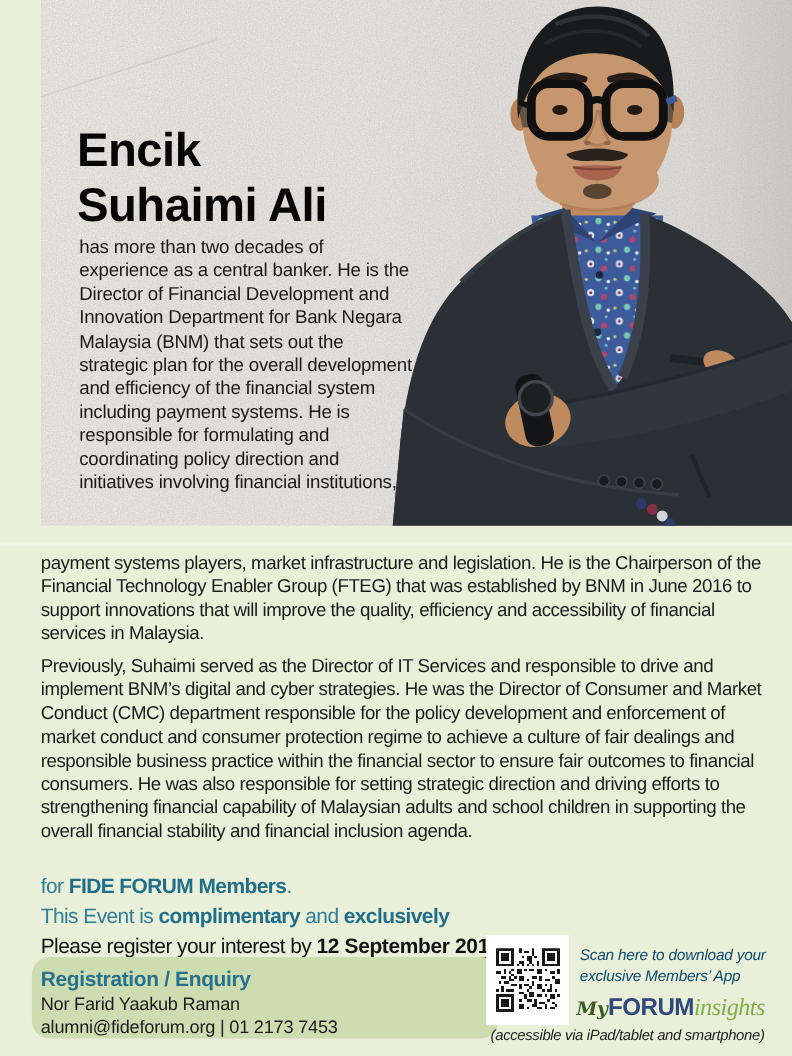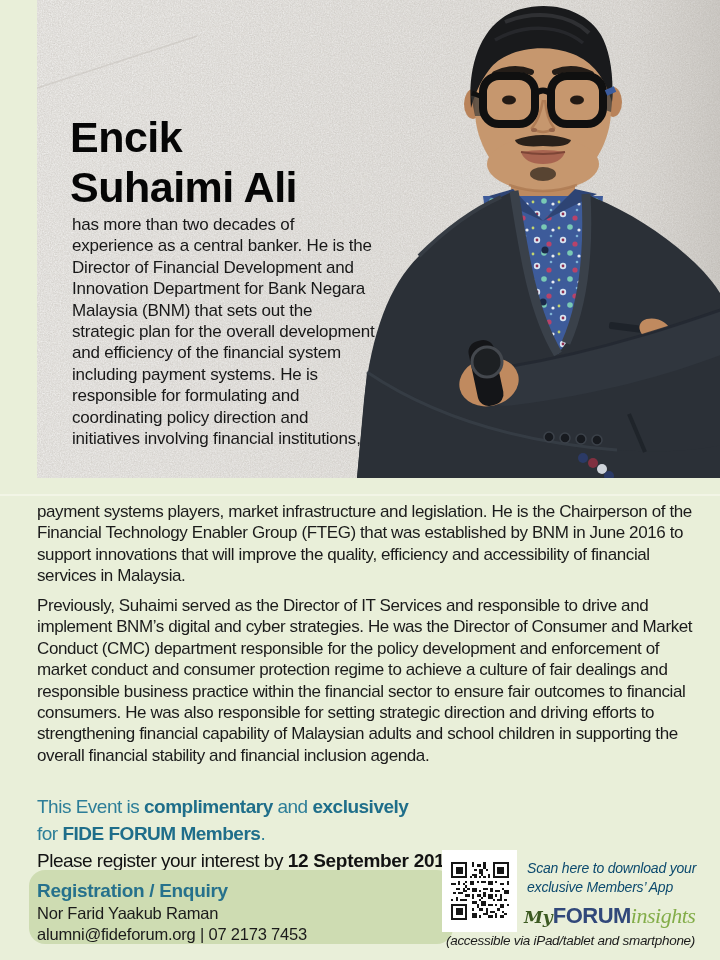--- a/index.html
+++ b/index.html
@@ -181,29 +181,29 @@
 
     <div class="bio-intro">has more than two decades of experience as a central banker. He is the Director of Financial Development and Innovation Department for Bank Negara Malaysia (BNM) that sets out the strategic plan for the overall development and efficiency of the financial system including payment systems. He is responsible for formulating and coordinating policy direction and initiatives involving financial institutions,</div>
   </div>
 
   <div class="green-section">
 
     <p class="para para-cont">payment systems players, market infrastructure and legislation. He is the Chairperson of the Financial Technology Enabler Group (FTEG) that was established by BNM in June 2016 to support innovations that will improve the quality, efficiency and accessibility of financial services in Malaysia.</p>
     <p class="para para-second">Previously, Suhaimi served as the Director of IT Services and responsible to drive and implement BNM’s digital and cyber strategies. He was the Director of Consumer and Market Conduct (CMC) department responsible for the policy development and enforcement of market conduct and consumer protection regime to achieve a culture of fair dealings and responsible business practice within the financial sector to ensure fair outcomes to financial consumers. He was also responsible for setting strategic direction and driving efforts to strengthening financial capability of Malaysian adults and school children in supporting the overall financial stability and financial inclusion agenda.</p>
 
     <div class="event-block">
+      <div class="teal"><span>for </span><b>FIDE FORUM Members</b><span>.</span></div>
       <div class="teal"><span>This Event is </span><b>complimentary</b><span> and </span><b>exclusively</b></div>
-      <div class="teal"><span>for </span><b>FIDE FORUM Members</b><span>.</span></div>
       <div class="register-line"><span>Please register your interest by </span><b class="deadline">12 September 2019</b></div>
     </div>
 
     <div class="reg-box">
       <div class="reg-heading">Registration / Enquiry</div>
       <div class="reg-line">Nor Farid Yaakub Raman</div>
-      <div class="reg-line">alumni@fideforum.org | 07 2173 7453</div>
+      <div class="reg-line">alumni@fideforum.org | 01 2173 7453</div>
     </div>
 
     <div class="qr-box">
       <svg viewBox="0 0 25 25" width="62" height="58" shape-rendering="crispEdges" fill="#161616" aria-hidden="true">
         <path d="M0 0h7v7h-7z M18 0h7v7h-7z M0 18h7v7h-7z" fill="#161616"></path>
         <path d="M1 1h5v5h-5z M19 1h5v5h-5z M1 19h5v5h-5z" fill="#ffffff"></path>
         <path d="M2 2h3v3h-3z M20 2h3v3h-3z M2 20h3v3h-3z" fill="#161616"></path>
         <rect x="8" y="6" width="1" height="1"></rect>
           <rect x="10" y="6" width="1" height="1"></rect>
           <rect x="12" y="6" width="1" height="1"></rect>

